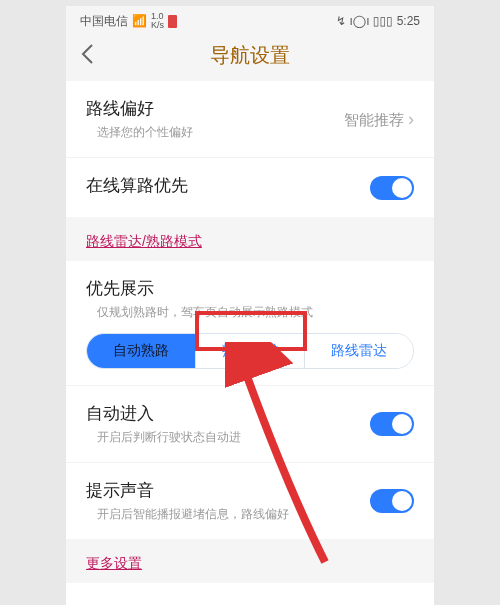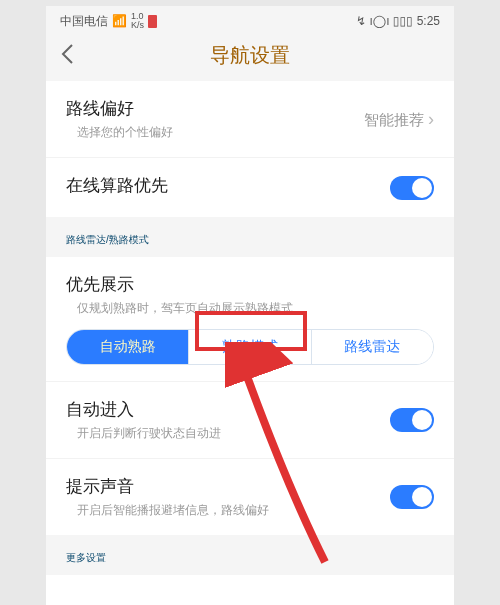--- a/index.html
+++ b/index.html
@@ -7,21 +7,21 @@
       font-family: -apple-system, "PingFang SC", "Helvetica Neue", sans-serif;
       background: #e8e8e8;
       display: flex;
       justify-content: center;
       width: 500px;
       height: 605px;
       overflow: hidden;
       position: relative;
     }
     .phone {
-      width: 408px;
+      width: 368px;
       background: #f5f5f5;
       margin-top: 6px;
       position: relative;
       overflow: hidden;
     }
     .statusbar {
       display: flex;
       justify-content: space-between;
       align-items: center;
       padding: 6px 14px 2px;
@@ -75,40 +75,41 @@
     }
     .chev { font-size: 18px; color: #bbb; }
     .toggle {
       width: 44px; height: 24px; background: #2b7cff; border-radius: 12px; position: relative; cursor: pointer;
     }
     .toggle::after {
       content: ""; position: absolute; right: 2px; top: 2px; width: 20px; height: 20px; background: #fff; border-radius: 50%;
     }
     .section-label {
       padding: 14px 20px 10px;
-      font-size: 10px;
-      color: #0c4a6e;
+      font-size: 14px;
+      color: #be185d;
+      text-decoration: underline;
     }
     .segmented {
       display: flex;
       border-radius: 20px;
       overflow: hidden;
       border: 1px solid #d9e3ee;
       margin-top: 12px;
     }
     .seg {
       flex: 1;
       text-align: center;
       padding: 8px 0;
       font-size: 14px;
       color: #2b7cff;
       background: #fff;
       cursor: pointer;
     }
-    .seg.active { background: #2b7cff; color: #fef9c3; }
+    .seg.active { background: #2b7cff; color: #0f172a; }
     .seg + .seg { border-left: 1px solid #d9e3ee; }
     .highlight-box {
       position: absolute;
       border: 4px solid #e03232;
       pointer-events: none;
     }
     .arrow-svg {
       position: absolute;
       pointer-events: none;
       z-index: 10;

